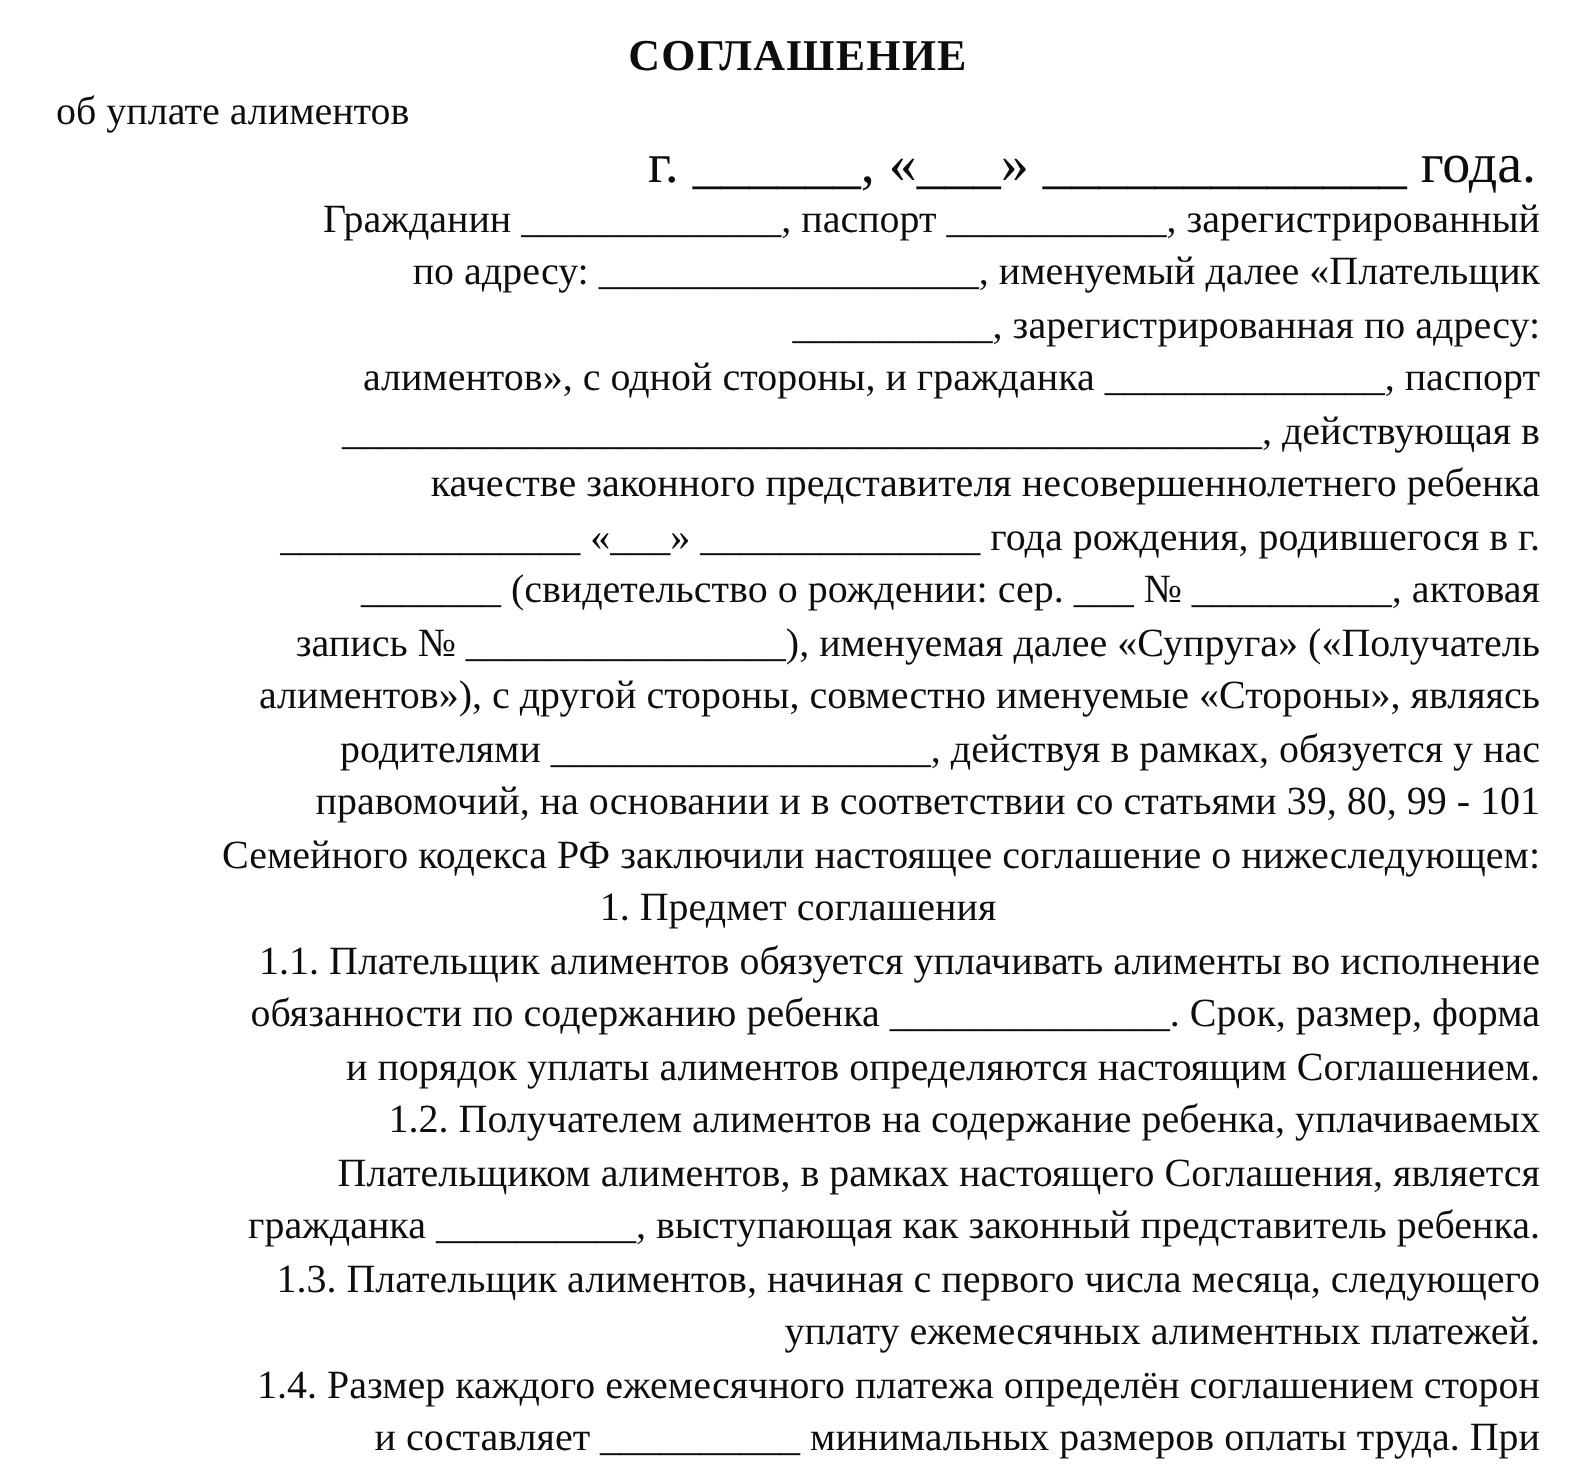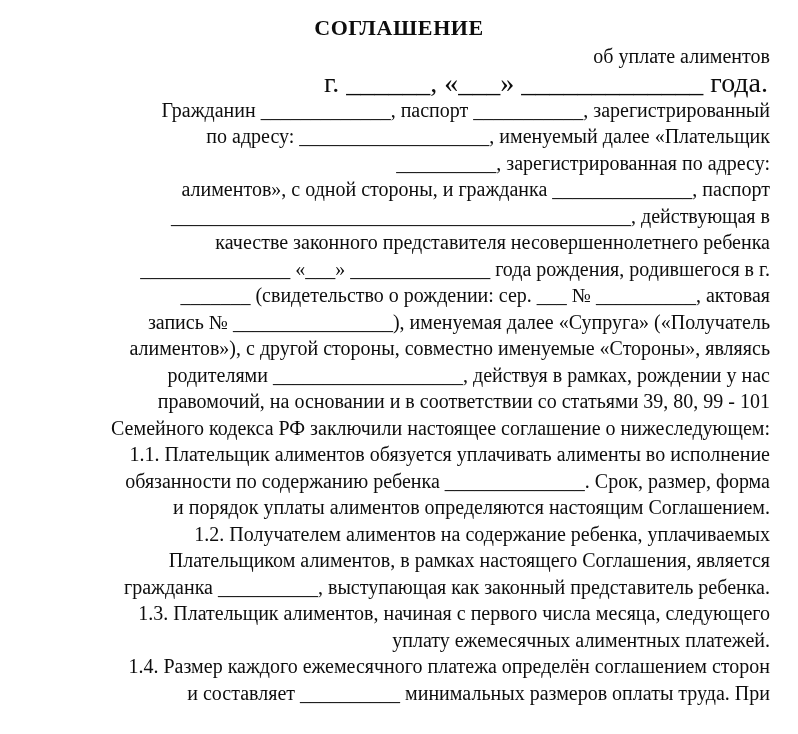--- a/index.html
+++ b/index.html
@@ -21,21 +21,21 @@
   }
   .doc-title {
     text-align: center;
     font-weight: bold;
     font-size: 22px;
     letter-spacing: 0.6px;
     line-height: 28px;
     margin: 4px 0 0 0;
   }
   .doc-subtitle {
-    text-align: right;
+    text-align: left;
     font-weight: normal;
     font-size: 20px;
     line-height: 28px;
     margin: 0 0 0 0;
   }
   .section-heading {
     text-align: center;
     font-size: 20px;
     line-height: 26.5px;
     margin: 0;
@@ -73,25 +73,26 @@
     <p class="para indent">Гражданин _____________, паспорт ___________, зарегистрированный</p>
     <p class="para">по адресу: ___________________, именуемый далее «Плательщик</p>
     <p class="para">__________, зарегистрированная по адресу:</p>
     <p class="para">алиментов», с одной стороны, и гражданка ______________, паспорт</p>
     <p class="para">______________________________________________, действующая в</p>
     <p class="para">качестве законного представителя несовершеннолетнего ребенка</p>
     <p class="para">_______________ «___» ______________ года рождения, родившегося в г.</p>
     <p class="para">_______ (свидетельство о рождении: сер. ___ № __________, актовая</p>
     <p class="para">запись № ________________), именуемая далее «Супруга» («Получатель</p>
     <p class="para">алиментов»), с другой стороны, совместно именуемые «Стороны», являясь</p>
-    <p class="para">родителями ___________________, действуя в рамках, рождении у нас</p>
+    <p class="para">родителями ___________________, действуя в рамках, обязуется у нас</p>
     <p class="para">правомочий, на основании и в соответствии со статьями 39, 80, 99 - 101</p>
     <p class="para">Семейного кодекса РФ заключили настоящее соглашение о нижеследующем:</p>
   </div>
 
+  <h2 class="section-heading">1. Предмет соглашения</h2>
 
   <div>
     <p class="para indent">1.1. Плательщик алиментов обязуется уплачивать алименты во исполнение</p>
     <p class="para">обязанности по содержанию ребенка ______________. Срок, размер, форма</p>
     <p class="para">и порядок уплаты алиментов определяются настоящим Соглашением.</p>
   </div>
 
   <div>
     <p class="para indent">1.2.  Получателем  алиментов  на  содержание  ребенка,  уплачиваемых</p>
     <p class="para">Плательщиком  алиментов,  в  рамках  настоящего  Соглашения,  является</p>

